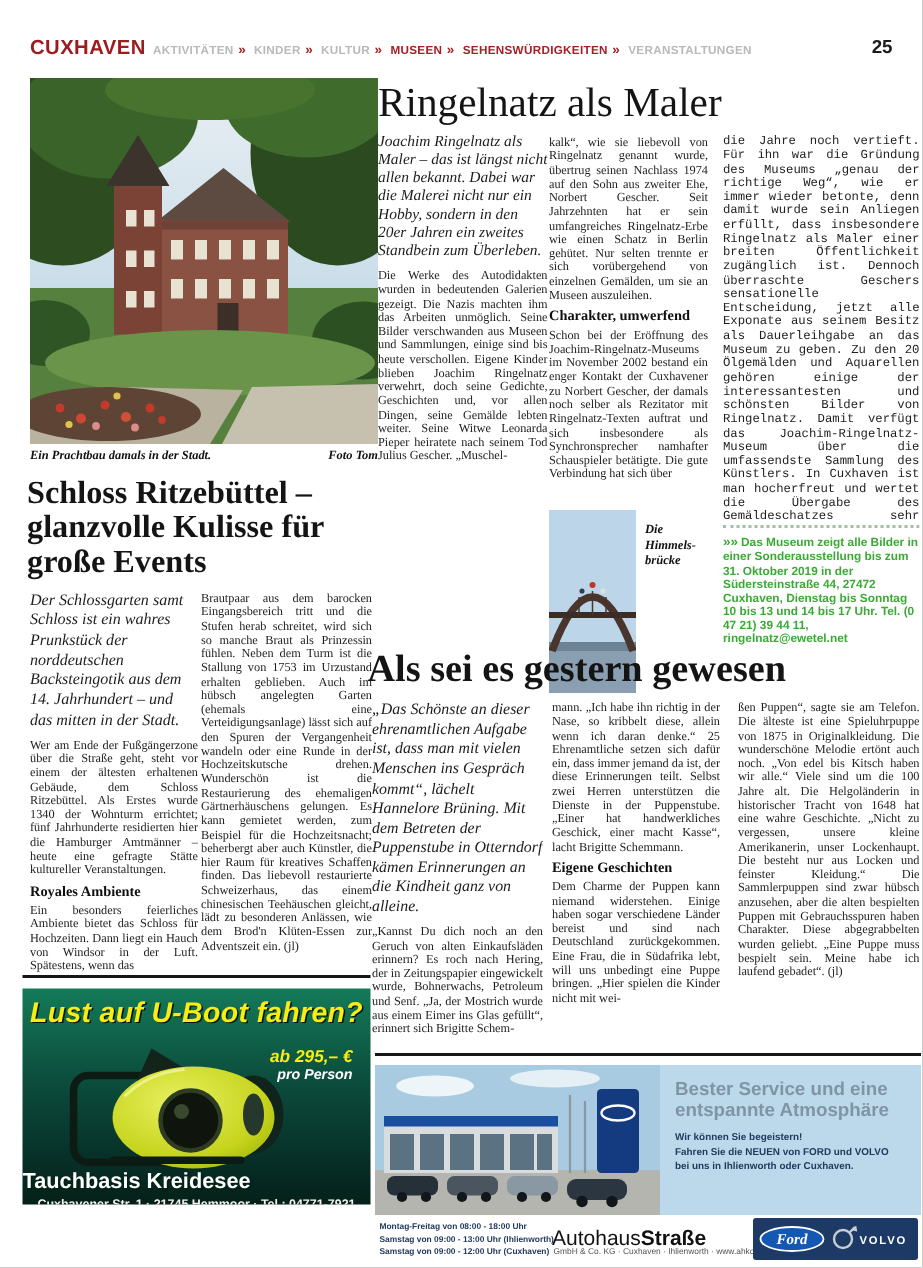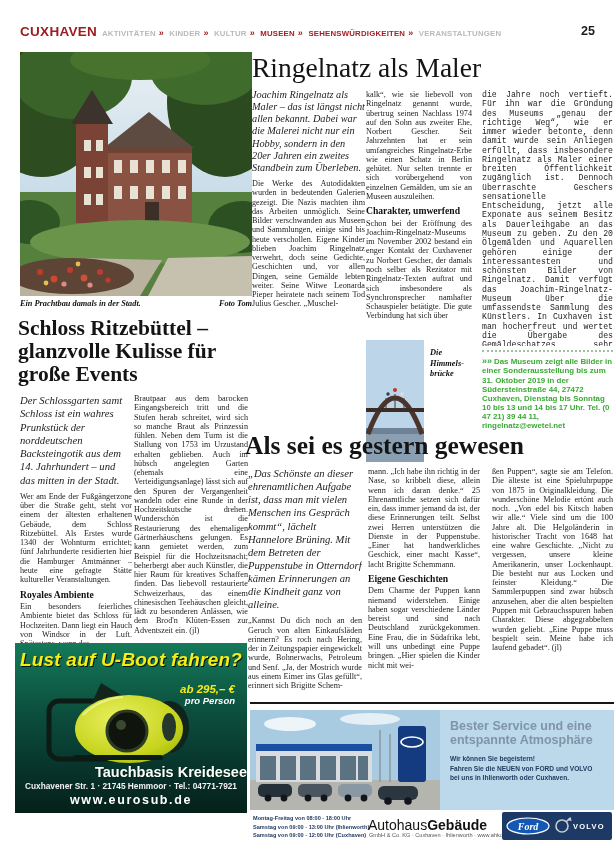--- a/index.html
+++ b/index.html
@@ -50,31 +50,31 @@
   .g-col1 .intro { font-size:10.6px; line-height:1.24; }
   .g-col2 { left:368px; top:467px; width:112px; height:234px; }
   .g-col3 { left:492px; top:467px; width:121px; height:234px; }
 
   
   .rule { position:absolute; background:#161616; height:2px; }
   .rule-left { left:15px; top:650px; width:232px; }
   .rule-right { left:250px; top:702px; width:364px; }
 
   
-  .uboot { position:absolute; left:15px; top:643px; width:232px; height:170px;
+  .uboot { position:absolute; left:15px; top:659px; width:232px; height:144px;
            background:linear-gradient(180deg,#147a59 0%,#0c4f3e 40%,#07332a 75%,#052019 100%);
            font-family:"Liberation Sans", sans-serif; overflow:hidden; }
   .uboot-title { position:absolute; top:7px; left:0; width:100%; text-align:center;
                  font:900 italic 19px/1 "Liberation Sans", sans-serif; color:#f7ec13;
                  text-shadow:1px 1px 0 #02140e; letter-spacing:.2px; }
   .uboot-price { position:absolute; right:12px; top:40px; text-align:right; font-style:italic; font-weight:bold; }
   .uboot-price .p1 { font-size:11.5px; color:#f7ec13; display:block; }
   .uboot-price .p2 { font-size:9.5px; color:#ffffff; display:block; }
   .uboot-sub { position:absolute; left:28px; top:32px; width:150px; height:92px; }
-  .uboot-name { position:absolute; top:122px; width:100%; text-align:right; font:bold 14.5px/1 "Liberation Sans", sans-serif; color:#fff; text-shadow:1px 1px 1px #021; }
+  .uboot-name { position:absolute; top:122px; width:100%; text-align:left; font:bold 14.5px/1 "Liberation Sans", sans-serif; color:#fff; text-shadow:1px 1px 1px #021; }
   .uboot-addr { position:absolute; top:139px; width:100%; text-align:center; font:bold 8.3px/1 "Liberation Sans", sans-serif; color:#f2f2f2; }
   .uboot-www { position:absolute; top:151px; width:100%; text-align:center; font:bold 12.5px/1 "Liberation Sans", sans-serif; color:#fff; letter-spacing:1.6px; }
 
   
   .koester { position:absolute; left:250px; top:710px; width:364px; height:133px; font-family:"Liberation Sans", sans-serif; }
   .k-photo { position:absolute; left:0; top:0; width:190px; height:100px; }
   .k-blue { position:absolute; left:190px; top:0; width:174px; height:100px; background:#bcd9ec; padding:9px 2px 0 10px; }
   .k-head { font:bold 12.5px/1.12 "Liberation Sans", sans-serif; color:#7f95a6; }
   .k-small { margin-top:7px; font:bold 6.6px/1.45 "Liberation Sans", sans-serif; color:#223a5e; }
   .k-bottom { position:absolute; left:0; top:100px; width:364px; height:33px; background:#fff; }
@@ -312,21 +312,21 @@
         <div>Fahren Sie die NEUEN von FORD und VOLVO</div>
         <div>bei uns in Ihlienworth oder Cuxhaven.</div>
       </div>
     </div>
     <div class="k-bottom">
       <div class="k-hours">
         <div>Montag-Freitag von 08:00 - 18:00 Uhr</div>
         <div>Samstag von 09:00 - 13:00 Uhr (Ihlienworth)</div>
         <div>Samstag von 09:00 - 12:00 Uhr (Cuxhaven)</div>
       </div>
-      <div class="k-brand"><span>Autohaus</span><b>Gebäude</b></div>
+      <div class="k-brand"><span>Autohaus</span><b>Straße</b></div>
       <div class="k-suffix">GmbH &amp; Co. KG · Cuxhaven · Ihlienworth · www.ahkoester.de</div>
       <div class="k-logos">
         <svg width="44" height="18" viewBox="0 0 44 18">
           <ellipse cx="22" cy="9" rx="21" ry="8" fill="#1458b3" stroke="#ffffff" stroke-width="1.2"></ellipse>
           <text x="22" y="12.5" text-anchor="middle" font-family="Liberation Serif, serif" font-style="italic" font-weight="bold" font-size="10" fill="#ffffff">Ford</text>
         </svg>
         <svg width="54" height="18" viewBox="0 0 54 18">
           <circle cx="8" cy="9" r="6" fill="none" stroke="#c8cdd4" stroke-width="1.6"></circle>
           <line x1="12" y1="5" x2="16" y2="1" stroke="#c8cdd4" stroke-width="1.6"></line>
           <polygon points="16.8,0 17.5,4 13.5,3.2" fill="#c8cdd4"></polygon>

